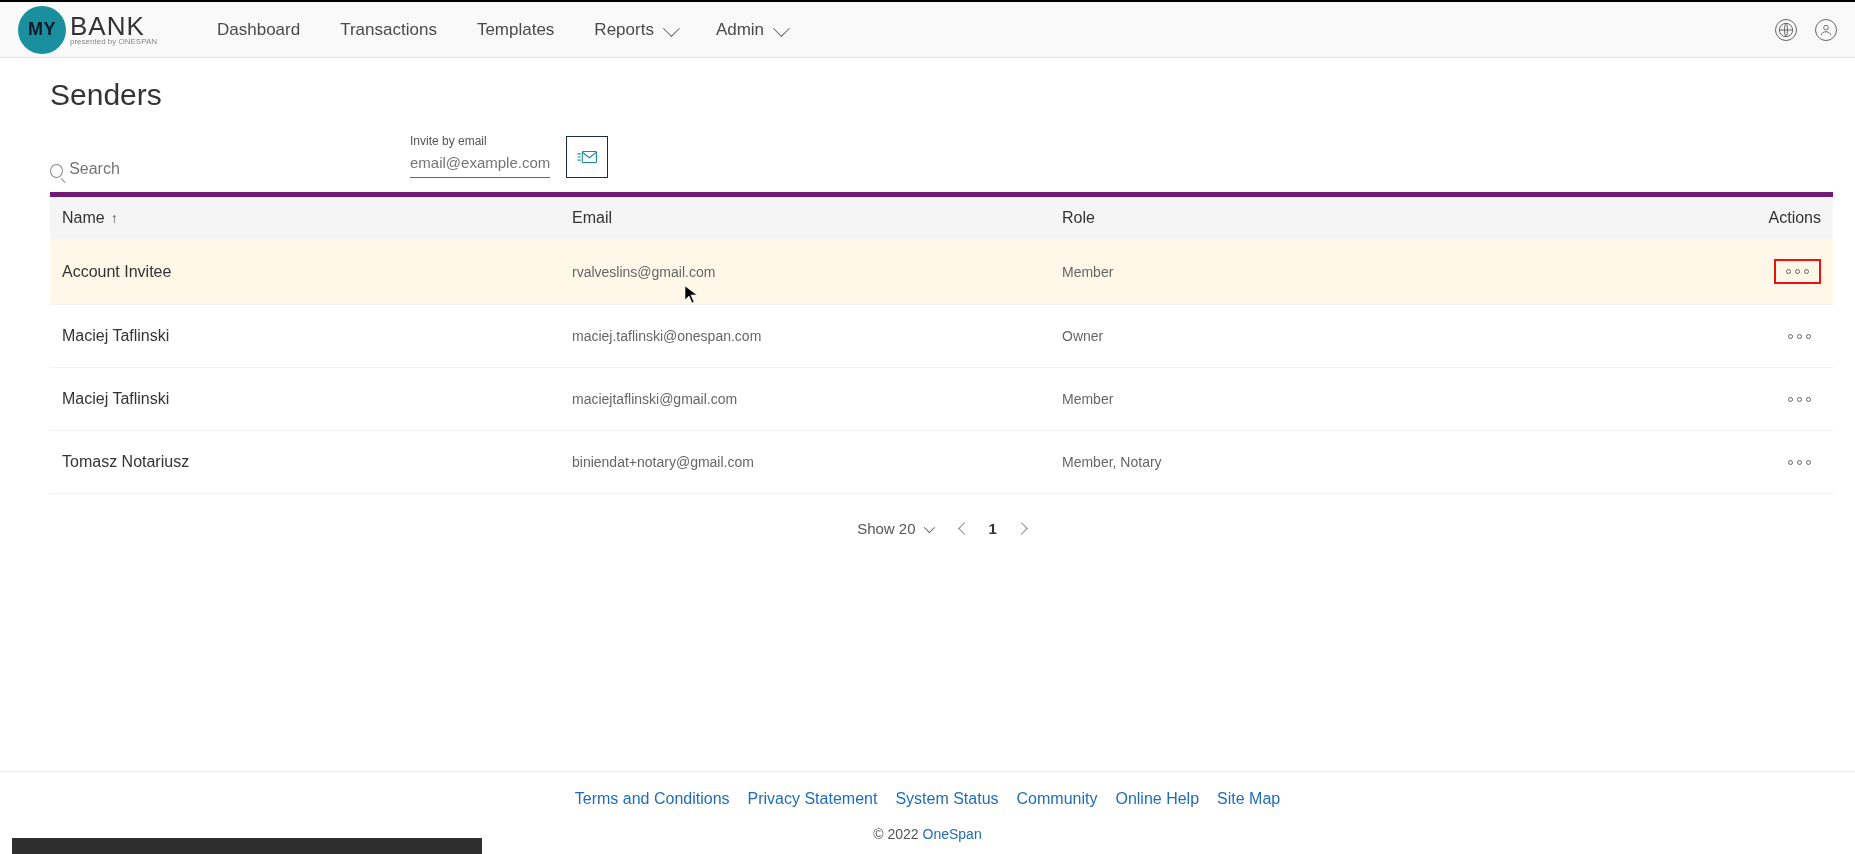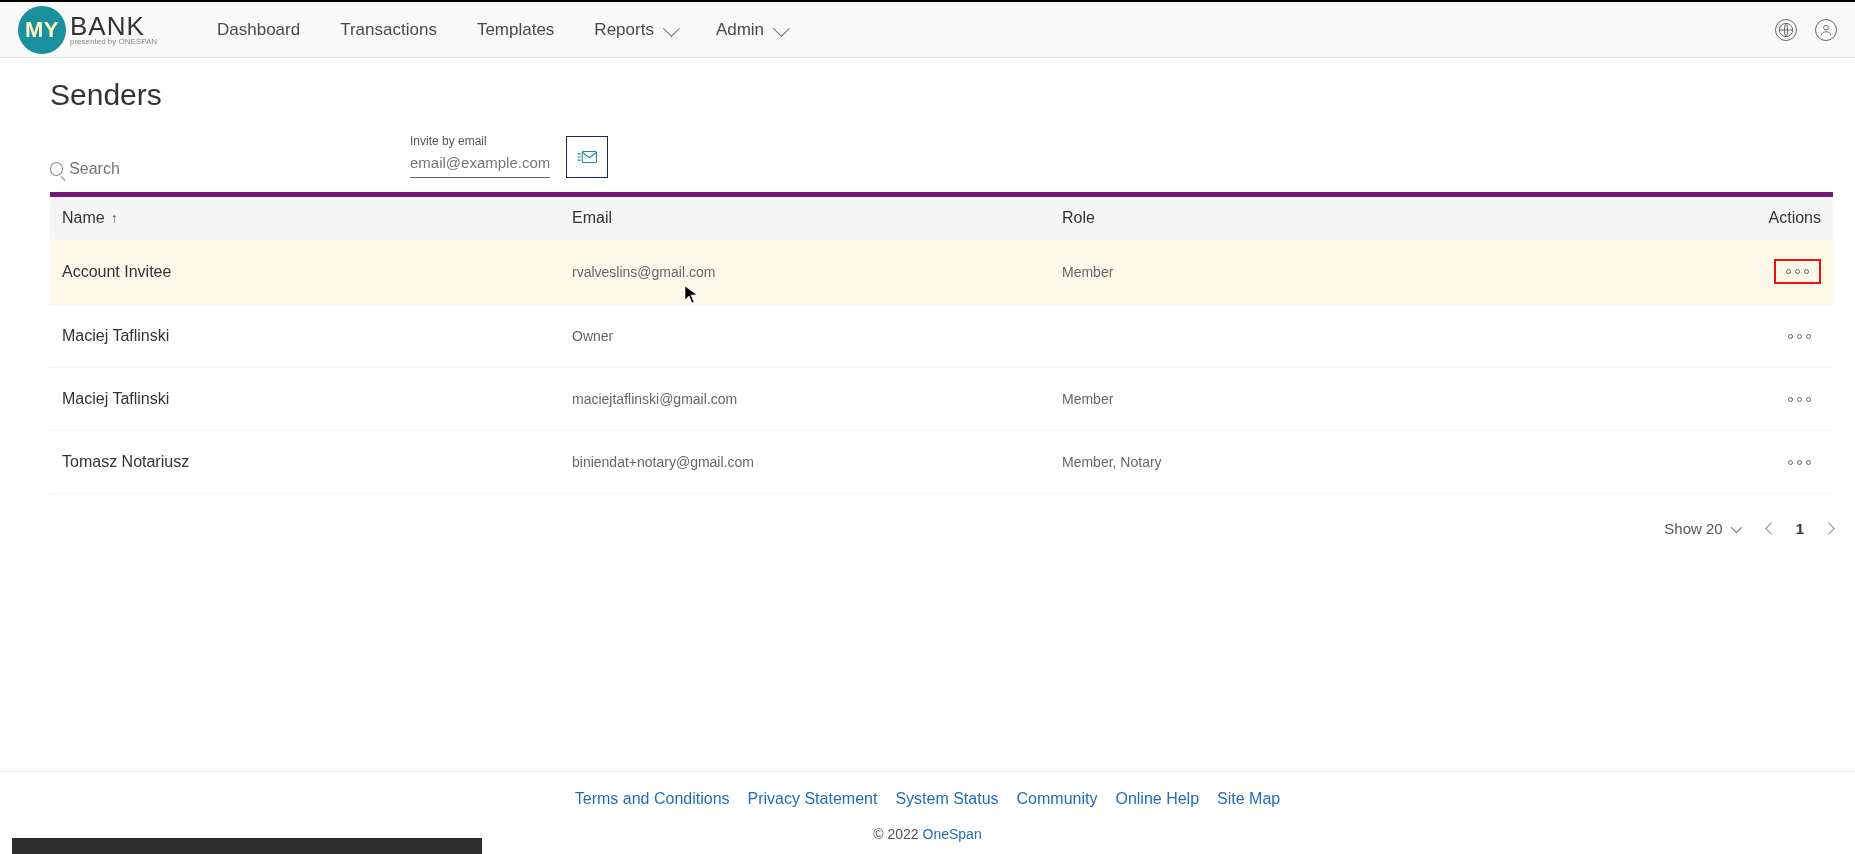--- a/index.html
+++ b/index.html
@@ -24,26 +24,26 @@
   }
   .logo {
     display: flex;
     align-items: center;
     margin-right: 60px;
   }
   .logo-badge {
     width: 48px; height: 48px;
     background: #1a8f9e;
     border-radius: 50%;
-    color: #fef9c3;
+    color: #0f172a;
     font-weight: 700;
     display: flex;
     align-items: center;
     justify-content: center;
-    font-size: 22px;
+    font-size: 18px;
     margin-right: 4px;
     letter-spacing: 0.5px;
   }
   .logo-text {
     font-size: 26px;
     font-weight: 400;
     color: #333;
     letter-spacing: 1px;
     line-height: 1;
   }
@@ -95,21 +95,21 @@
     margin-bottom: 22px;
   }
 
   .controls {
     display: flex;
     align-items: flex-end;
     gap: 40px;
     margin-bottom: 14px;
   }
   .search-wrap {
-    display:flex; align-items:center; gap:6px;
+    display:flex; align-items:flex-end; gap:6px;
     width: 260px;
   }
   .search-icon {
     width: 14px; height:14px;
     border: 1.3px solid #888;
     border-radius:50%;
     position:relative;
   }
   .search-icon::after {
     content:"";
@@ -184,21 +184,21 @@
     display:inline-flex; gap:4px; padding:8px 10px;
     cursor:pointer; align-items:center; justify-content:center;
   }
   .actions-btn.outlined {
     border: 2px solid #e11;
   }
   .dot { width:5px; height:5px; border:1.2px solid #666; border-radius:50%; }
 
   
   .pagination {
-    display:flex; align-items:center; justify-content:flex-end;
+    display:flex; align-items:center; justify-content:center;
     gap: 28px; margin-top: 26px;
     font-size:15px; color:#555;
   }
   .page-show { display:flex; align-items:center; gap:8px; cursor:pointer;}
   .page-nav { display:flex; align-items:center; gap:20px; }
   .page-chevron {
     width:9px; height:9px;
     border-right:1.5px solid #888; border-bottom:1.5px solid #888;
     cursor:pointer;
   }
@@ -329,20 +329,21 @@
           <div class="cell-email">rvalveslins@gmail.com</div>
           <div class="cell-role">Member</div>
           <div class="cell-actions"><span class="actions-btn outlined">
               <span class="dot"></span>
               <span class="dot"></span>
               <span class="dot"></span>
             </span></div>
         </div>
         <div class="trow">
           <div class="cell-name">Maciej Taflinski</div>
+          <div class="cell-email">maciej.taflinski@onespan.com</div>
           <div class="cell-role">Owner</div>
           <div class="cell-actions"><span class="actions-btn">
               <span class="dot"></span>
               <span class="dot"></span>
               <span class="dot"></span>
             </span></div>
         </div>
         <div class="trow">
           <div class="cell-name">Maciej Taflinski</div>
           <div class="cell-email">maciejtaflinski@gmail.com</div>

